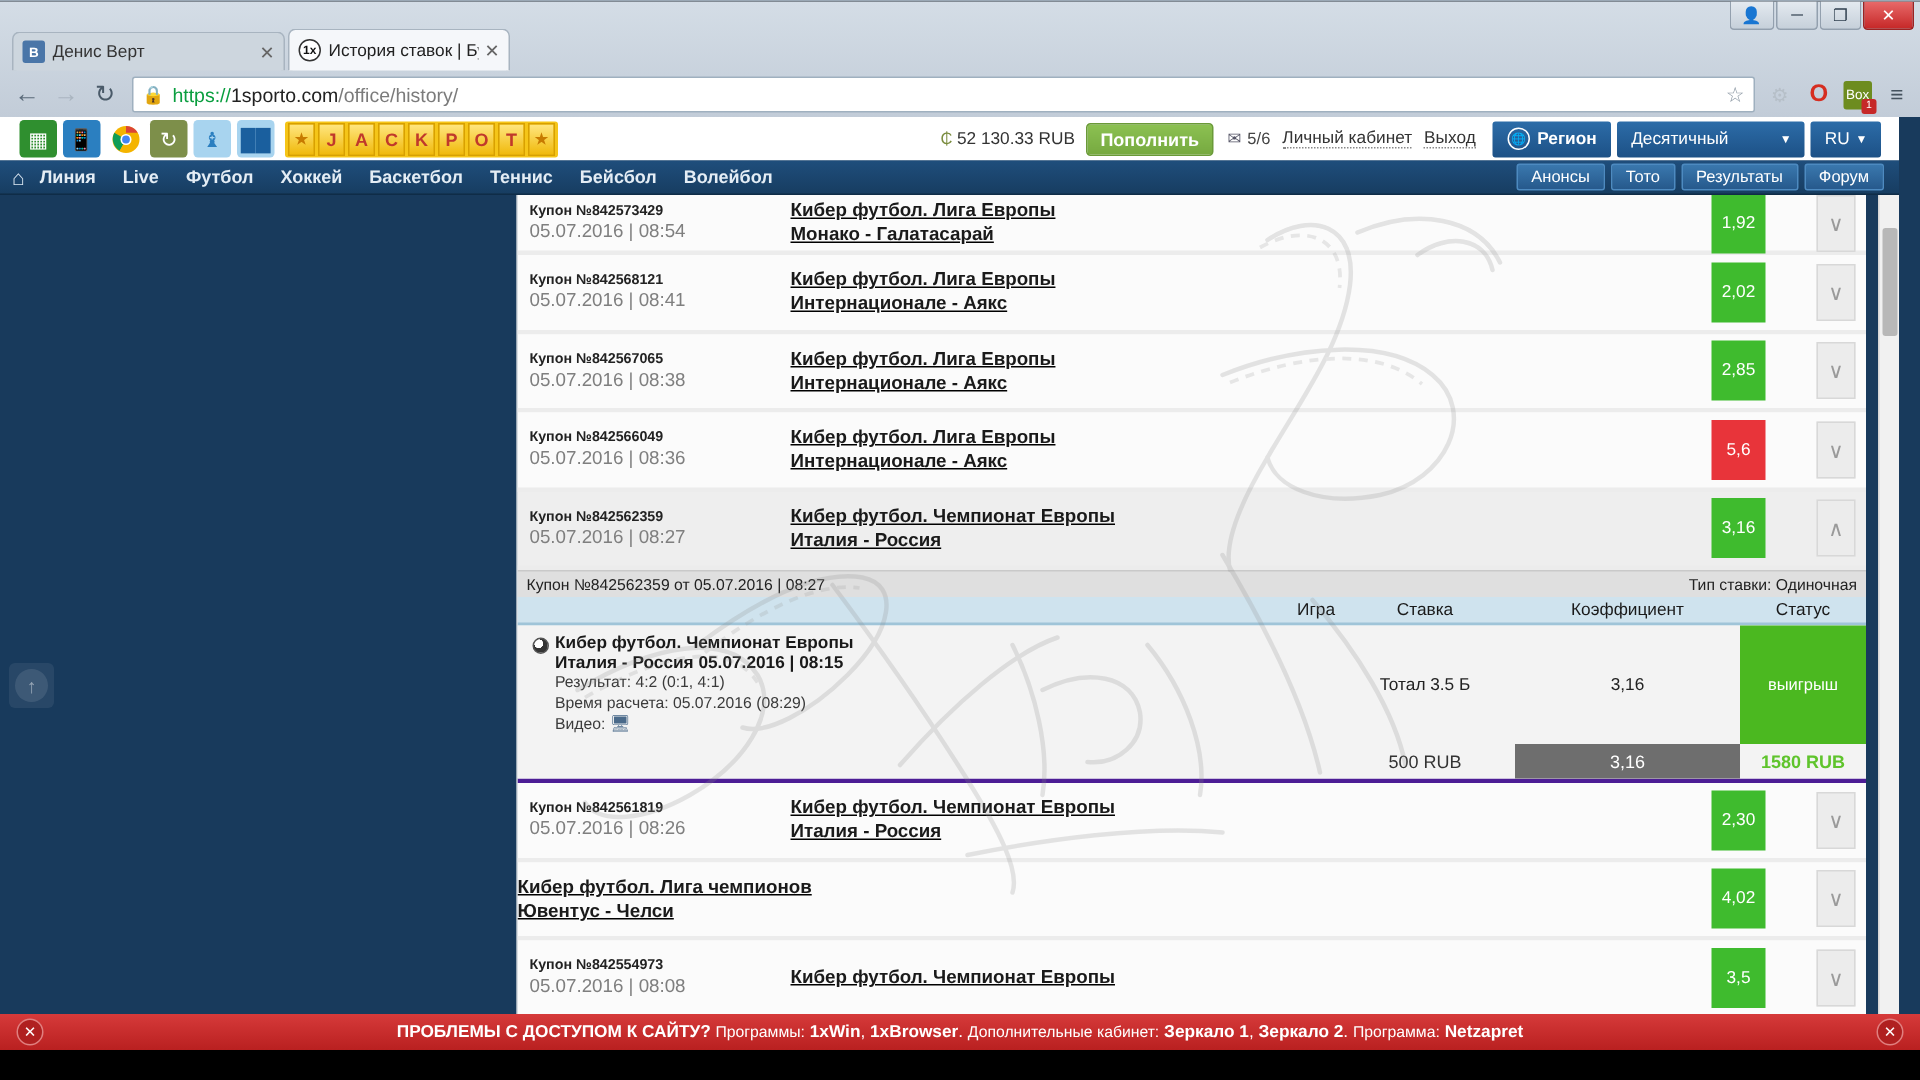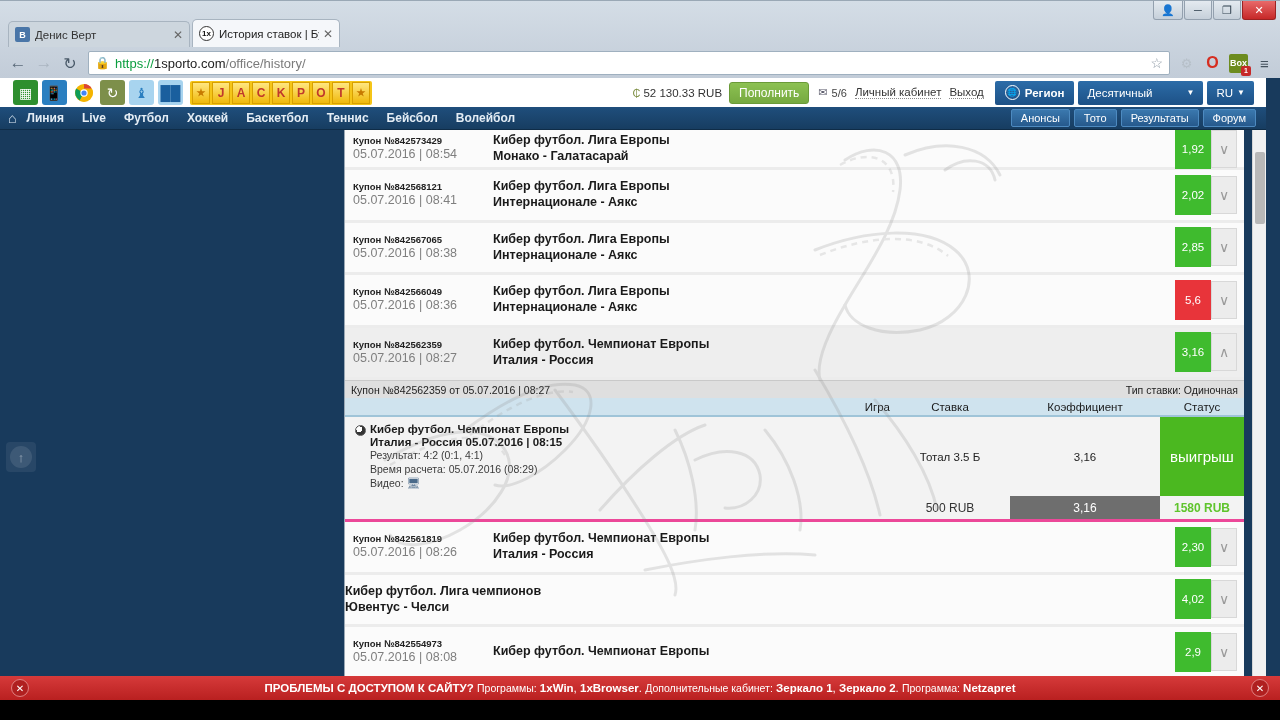--- a/index.html
+++ b/index.html
@@ -77,21 +77,21 @@
   .url-scheme { color: #0a9e3f; }
   .url-host { color: #222; }
   .url-path { color: #7b7b7b; }
   .star { margin-left: auto; color: #8b97a3; font-size: 14px; }
   .ext-icons { display: flex; align-items: center; margin-left: 7px; gap: 7px; }
   .ext {
     width: 19px; height: 19px; display: flex; align-items: center; justify-content: center;
     font-size: 13px;
   }
   .ext.opera { color: #d62d20; font-weight: bold; font-size: 16px; }
-  .ext.box { background: #6d8c1f; color: #fff; font-size: 9px; font-weight: bold; border-radius: 2px; position: relative; }
+  .ext.box { background: #6d8c1f; color: #fff; font-size: 9px; font-weight: normal; border-radius: 2px; position: relative; }
   .ext.box .bdg {
     position: absolute; right: -3px; bottom: -3px; background: #c62828; color: #fff;
     font-size: 7px; width: 10px; height: 10px; border-radius: 2px;
     display: flex; align-items: center; justify-content: center;
   }
   .ext.menu { color: #45525e; font-size: 15px; }
 
   
   .viewport {
     position: absolute; left: 0; top: 78px; width: 1280px; height: 598px;
@@ -126,21 +126,21 @@
     display: flex; align-items: center; justify-content: center;
     font-size: 12px; font-weight: bold; color: #c0392b;
   }
   .jp-cell.star-c { color: #c77a00; font-size: 10px; }
 
   .head-right { margin-left: auto; display: flex; align-items: center; height: 29px; }
   .balance { font-size: 11.5px; color: #333; display: flex; align-items: center; }
   .bal-ic { color: #7a8c3e; margin-right: 3px; font-size: 11px; }
   .btn-topup {
     background: linear-gradient(#8cc152, #76a940);
-    color: #fff; font-size: 12px; font-weight: normal;
+    color: #fff; font-size: 12px; font-weight: bold;
     padding: 3px 9px; border-radius: 3px; margin-left: 7px;
     border: 1px solid #6a9a38;
   }
   .mail { display: flex; align-items: center; margin-left: 9px; font-size: 11px; color: #444; gap: 4px; }
   .mail-ic { color: #556; font-size: 11px; }
   .hlink { font-size: 11.5px; color: #333; margin-left: 8px; border-bottom: 1px dotted #888; }
   .btn-region {
     margin-left: 11px; height: 24px; background: linear-gradient(#2c6ca8, #1d5186);
     color: #fff; font-size: 11.5px; font-weight: bold;
     display: flex; align-items: center; gap: 5px; padding: 0 10px; border-radius: 2px;
@@ -195,44 +195,44 @@
   .bet-panel {
     width: 900px; background: #fff; position: relative; overflow: hidden;
     border-left: 1px solid #9aa8b5;
   }
   .side-right { flex: 1; background: #183a5c; }
 
   
   .bet-row {
     position: relative; height: 52.5px; background: #fbfbfb;
     border-bottom: 3px solid #ececec;
-    display: flex; align-items: center;
+    display: flex; align-items: center; gap: 34px;
   }
   .bet-row.expanded-head { background: #eeeeee; }
   .bet-row.first { height: 40px; border-top: none; }
   .br-left { width: 148px; padding-left: 8px; }
   .br-coupon { font-size: 9.5px; color: #222; font-weight: bold; line-height: 12px; }
   .br-date { font-size: 12.5px; color: #7f7f7f; line-height: 15px; }
-  .br-mid { flex: 1; padding-left: 0px; }
+  .br-mid { flex: 1; padding-left: 0px; text-decoration: underline; }
   .br-league { font-size: 12.5px; color: #1a1a1a; font-weight: bold; line-height: 15px; }
   .br-teams { font-size: 12.5px; color: #1a1a1a; font-weight: bold; line-height: 16px; }
   .br-odd {
     width: 36px; height: 40px; display: flex; align-items: center; justify-content: center;
     color: #fff; font-size: 11.5px; margin-right: 0;
   }
   .odd-win { background: #3fbb2e; }
   .odd-lose { background: #e8343a; }
   .br-toggle {
     width: 26px; height: 38px; background: #ececec; border: 1px solid #d8d8d8;
     display: flex; align-items: center; justify-content: center;
     color: #9a9a9a; font-size: 14px; margin-right: 7px;
   }
 
   
-  .coupon-detail { background: #fff; border-bottom: 3px solid #ec4899; }
+  .coupon-detail { background: #fff; border-bottom: 3px solid #4c1d95; }
   .cd-head {
     height: 18px; background: #dfdfdf; display: flex; align-items: center;
     padding: 0 6px; font-size: 10.5px; color: #222;
     border-top: 1px solid #c9c9c9;
   }
   .cd-type { margin-left: auto; }
   .cd-cols {
     height: 19px; background: #cfe3ee; display: flex; align-items: center;
     font-size: 11.5px; color: #1a1a1a;
     border-bottom: 2px solid #9fc4d8;
@@ -248,21 +248,21 @@
     width: 11px; height: 11px; border-radius: 50%;
     background: radial-gradient(circle at 35% 35%, #fff 0 35%, #333 36% 100%);
     border: 1px solid #555; flex: none; margin-top: 2px;
   }
   .cdb-line2 { font-size: 11.5px; color: #1a1a1a; font-weight: bold; padding-left: 15px; }
   .cdb-sub { font-size: 10.5px; color: #3b3b3b; padding-left: 15px; line-height: 14px; }
   .video-ic { display: inline-block; color: #4a6a8a; font-size: 11px; }
   .cdb-stake { width: 120px; font-size: 11.5px; color: #222; display: flex; align-items: center; justify-content: center; }
   .cdb-coef { width: 150px; font-size: 11.5px; color: #222; display: flex; align-items: center; justify-content: center; }
   .cdb-status {
-    flex: 1; background: #4bb820; color: #fff; font-size: 15px;
+    flex: 1; background: #4bb820; color: #fff; font-size: 11px;
     display: flex; align-items: center; justify-content: center;
   }
   .cd-foot { display: flex; height: 23px; background: #f3f3f3; align-items: stretch; }
   .cdf-sp { width: 545px; }
   .cdf-stake { width: 120px; font-size: 12px; color: #333; display: flex; align-items: center; justify-content: center; }
   .cdf-coef {
     width: 150px; background: #6e6e6e; color: #fff; font-size: 12px;
     display: flex; align-items: center; justify-content: center;
   }
   .cdf-win {
@@ -583,21 +583,21 @@
 
         <div class="bet-row">
           <div class="br-left">
             <div class="br-coupon">Купон №842554973</div>
             <div class="br-date">05.07.2016 | 08:08</div>
           </div>
           <div class="br-mid">
             <div class="br-league">Кибер футбол. Чемпионат Европы</div>
             <div class="br-teams"></div>
           </div>
-          <div class="br-odd odd-win">2,9</div>
+          <div class="br-odd odd-win">3,5</div>
           <div class="br-toggle">∨</div>
         </div>
 
       </div>
 
       <div class="side-right"></div>
 
       <div class="pg-scroll">
         <div class="pg-thumb"></div>
       </div>

